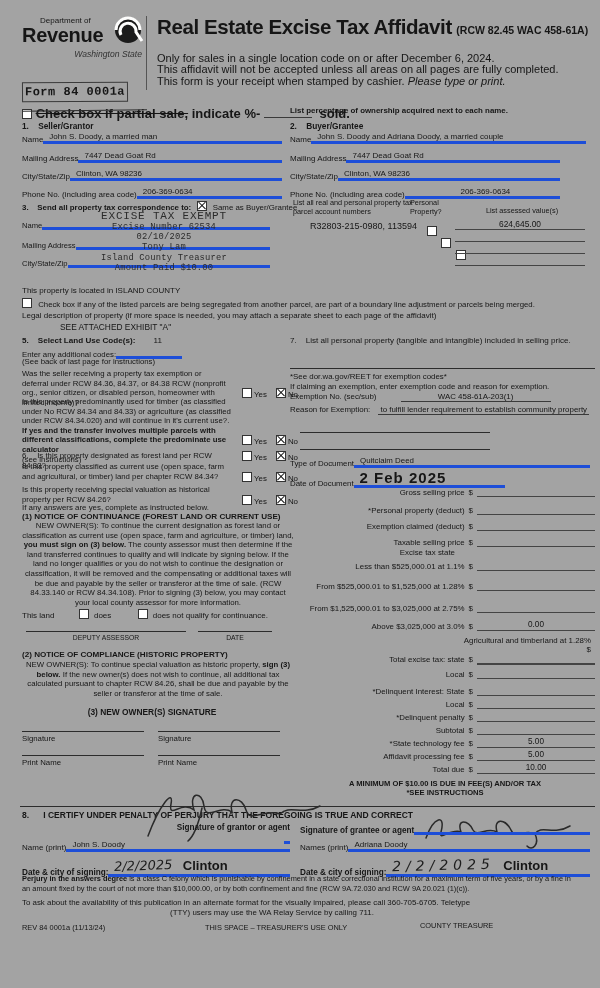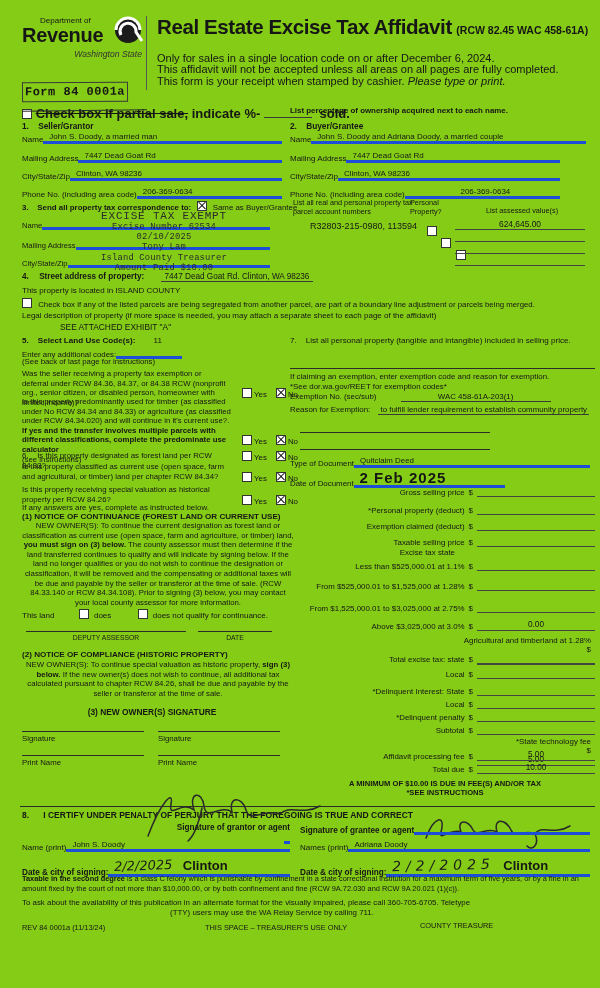--- a/index.html
+++ b/index.html
@@ -1,16 +1,16 @@
 <!DOCTYPE html>
 <html><head>
 <meta charset="utf-8">
 <style>
   html,body{margin:0;padding:0;background:#e8e8e8;}
-  .page{position:relative;width:600px;height:988px;background:#84cc16;font-family:"Liberation Sans",sans-serif;color:#161616;overflow:hidden;}
+  .page{position:relative;width:600px;height:988px;background:#a3a3a3;font-family:"Liberation Sans",sans-serif;color:#161616;overflow:hidden;}
   .abs{position:absolute;}
   .b{font-weight:bold;}
   .i{font-style:italic;}
   .pre{white-space:pre-wrap;}
   .fs7{font-size:7.3px;}
   .frow{display:flex;align-items:flex-end;}
   .lab{white-space:nowrap;}
   .fill{flex:1;border-bottom:3px solid #1d4ed8;padding-left:6px;white-space:nowrap;min-height:9px;}
   .fillfix{display:inline-block;border-bottom:1px solid #3a3a3a;min-height:9px;vertical-align:baseline;}
   .cb{width:8px;height:8px;border:1px solid #333;display:inline-block;vertical-align:-1px;position:relative;background:#fff;}
@@ -142,25 +142,20 @@
   <div class="abs" style="left:310px;top:221px;font-size:9px;">R32803-215-0980, 113594</div>
   <span class="cb abs" style="left:427px;top:221px;"></span>
   <span class="cb abs" style="left:427px;top:233px;"></span>
   <span class="cb abs" style="left:427px;top:245px;"></span>
   <div class="abs" style="left:455px;top:219px;width:130px;border-bottom:1px solid #444;text-align:center;font-size:8.4px;">624,645.00</div>
   <div class="abs" style="left:455px;top:231px;width:130px;border-bottom:1px solid #444;height:10px;"></div>
   <div class="abs" style="left:455px;top:243px;width:130px;border-bottom:1px solid #444;height:10px;"></div>
   <div class="abs" style="left:455px;top:255px;width:130px;border-bottom:1px solid #444;height:10px;"></div>
 
   
-  <div class="abs" style="left:22px;top:272px;font-size:8.2px;">
-    <span class="b">4.</span>
-    <span class="b" style="margin-left:8px;">Street address of property:</span>
-    <span class="fillfix" style="margin-left:14px;padding:0 4px;">7447 Dead Goat Rd. Clinton, WA 98236</span>
-  </div>
   <div class="abs" style="left:22px;top:286px;font-size:8px;">This property is located in ISLAND COUNTY</div>
   <div class="abs" style="left:22px;top:298px;font-size:7.8px;">
     <span class="cb"></span>
     <span style="margin-left:4px;">Check box if any of the listed parcels are being segregated from another parcel, are part of a boundary line adjustment or parcels being merged.</span>
   </div>
   <div class="abs" style="left:22px;top:311px;font-size:8px;">Legal description of property (if more space is needed, you may attach a separate sheet to each page of the affidavit)</div>
   <div class="abs" style="left:60px;top:322px;font-size:8.4px;">SEE ATTACHED EXHIBIT "A"</div>
 
   
   <div class="abs" style="left:22px;top:336px;font-size:8.1px;">
@@ -235,22 +230,22 @@
   <div class="abs" style="left:158px;top:734px;font-size:7.8px;">Signature</div>
   <div class="abs hr" style="left:22px;top:755px;width:122px;"></div>
   <div class="abs hr" style="left:158px;top:755px;width:122px;"></div>
   <div class="abs" style="left:22px;top:758px;font-size:7.8px;">Print Name</div>
   <div class="abs" style="left:158px;top:758px;font-size:7.8px;">Print Name</div>
 
   
   <div class="abs pre" style="left:290px;top:336px;font-size:8.1px;">7.    List all personal property (tangible and intangible) included in selling price.</div>
   <div class="abs hr" style="left:290px;top:368px;width:305px;"></div>
   <div class="abs" style="left:290px;top:372px;font-size:7.9px;line-height:9.6px;width:300px;">
+    <div>*See dor.wa.gov/REET for exemption codes*</div>
     <div>If claiming an exemption, enter exemption code and reason for exemption.</div>
-    <div>*See dor.wa.gov/REET for exemption codes*</div>
   </div>
   <div class="abs" style="left:290px;top:392px;font-size:7.9px;">
     <span>Exemption No. (sec/sub)</span>
     <span class="fillfix" style="width:150px;margin-left:22px;text-align:center;">WAC 458-61A-203(1)</span>
   </div>
   <div class="abs" style="left:290px;top:405px;font-size:7.9px;">
     <span>Reason for Exemption:</span>
     <span class="fillfix" style="margin-left:6px;padding:0 2px;">to fulfill lender requirement to establish community property</span>
   </div>
   <div class="abs hr" style="left:300px;top:432px;width:190px;"></div>
@@ -335,21 +330,21 @@
   <div class="mrow" style="top:711px;">
       <span class="ml">*Delinquent penalty</span>
       <span class="md">$</span>
       <span class="mv"></span>
     </div>
   <div class="mrow" style="top:724px;">
       <span class="ml">Subtotal</span>
       <span class="md">$</span>
       <span class="mv"></span>
     </div>
-  <div class="mrow" style="top:737px;flex-direction:column;">
+  <div class="mrow" style="top:737px;">
       <span class="ml">*State technology fee</span>
       <span class="md">$</span>
       <span class="mv">5.00</span>
     </div>
   <div class="mrow" style="top:750px;">
       <span class="ml">Affidavit processing fee</span>
       <span class="md">$</span>
       <span class="mv">5.00</span>
     </div>
   <div class="mrow" style="top:763px;">
@@ -393,21 +388,21 @@
     <span class="lab">Names (print)</span>
     <span class="fill">Adriana Doody</span>
   </div>
   <div class="abs frow" style="left:300px;top:856px;width:290px;">
     <span class="lab b" style="font-size:8.2px;">Date &amp; city of signing:</span>
     <span class="fill"><span class="hand" style="font-size:14px;letter-spacing:5px;display:inline-block;transform:rotate(-1.5deg);">2/2/2025</span><span class="b" style="font-size:13px;margin-left:8px;">Clinton</span></span>
   </div>
 
   
   <div class="abs" style="left:22px;top:874px;width:558px;font-size:7.4px;line-height:9.6px;">
-    <span class="b">Taxable in the second degree</span><span> is a class C felony which is punishable by confinement  in a state correctional institution for a maximum term of five years, or by a fine in an amount fixed by the court of not more than $10,000.00, or by both confinement and fine (RCW 9A.72.030 and RCW 9A 20.021 (1)(c)).</span>
+    <span class="b">Perjury in the answers degree</span><span> is a class C felony which is punishable by confinement  in a state correctional institution for a maximum term of five years, or by a fine in an amount fixed by the court of not more than $10,000.00, or by both confinement and fine (RCW 9A.72.030 and RCW 9A 20.021 (1)(c)).</span>
   </div>
   <div class="abs" style="left:22px;top:898px;width:558px;font-size:7.9px;">To ask about the availability of this publication in an alternate format for the visually impaired, please call 360-705-6705. Teletype</div>
   <div class="abs" style="left:22px;top:908px;width:500px;text-align:center;font-size:7.9px;">(TTY) users may use the WA Relay Service by calling 711.</div>
   <div class="abs" style="left:22px;top:923px;font-size:7.4px;">REV 84 0001a (11/13/24)</div>
   <div class="abs" style="left:205px;top:923px;font-size:7.4px;">THIS SPACE – TREASURER'S USE ONLY</div>
   <div class="abs" style="left:420px;top:921px;font-size:7.4px;">COUNTY TREASURE</div>
 
 </div>
 
 </body></html>

